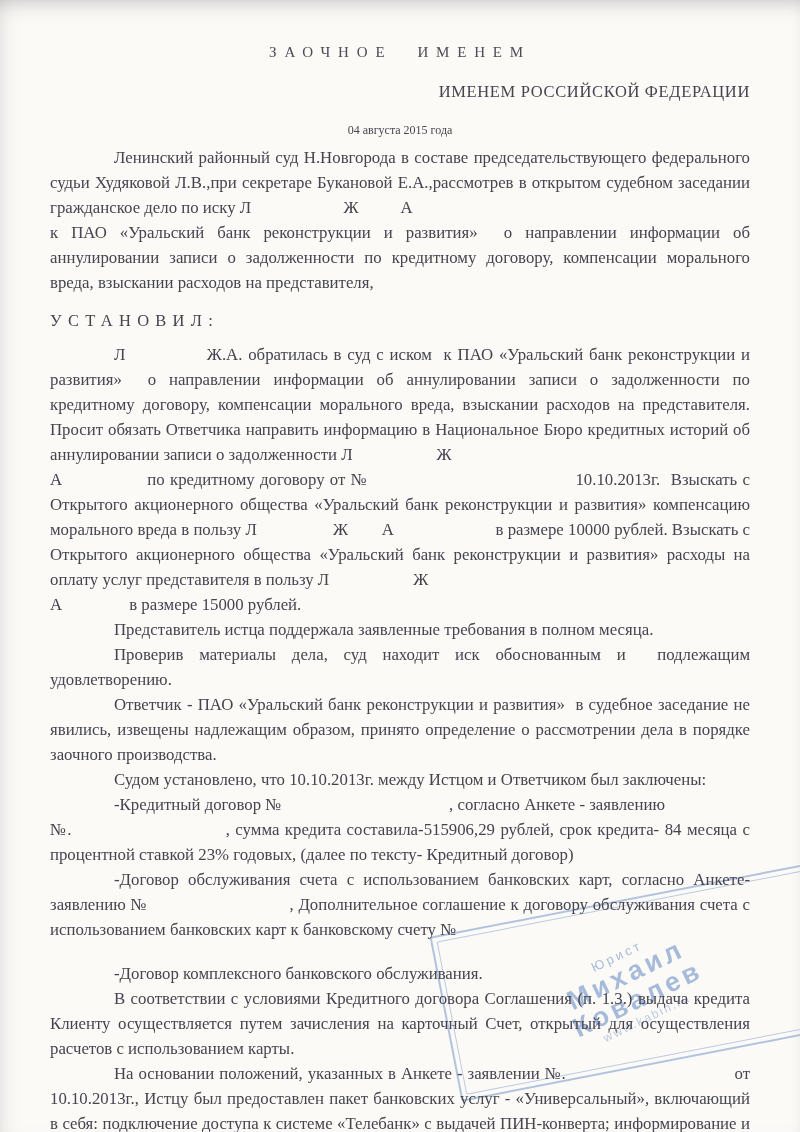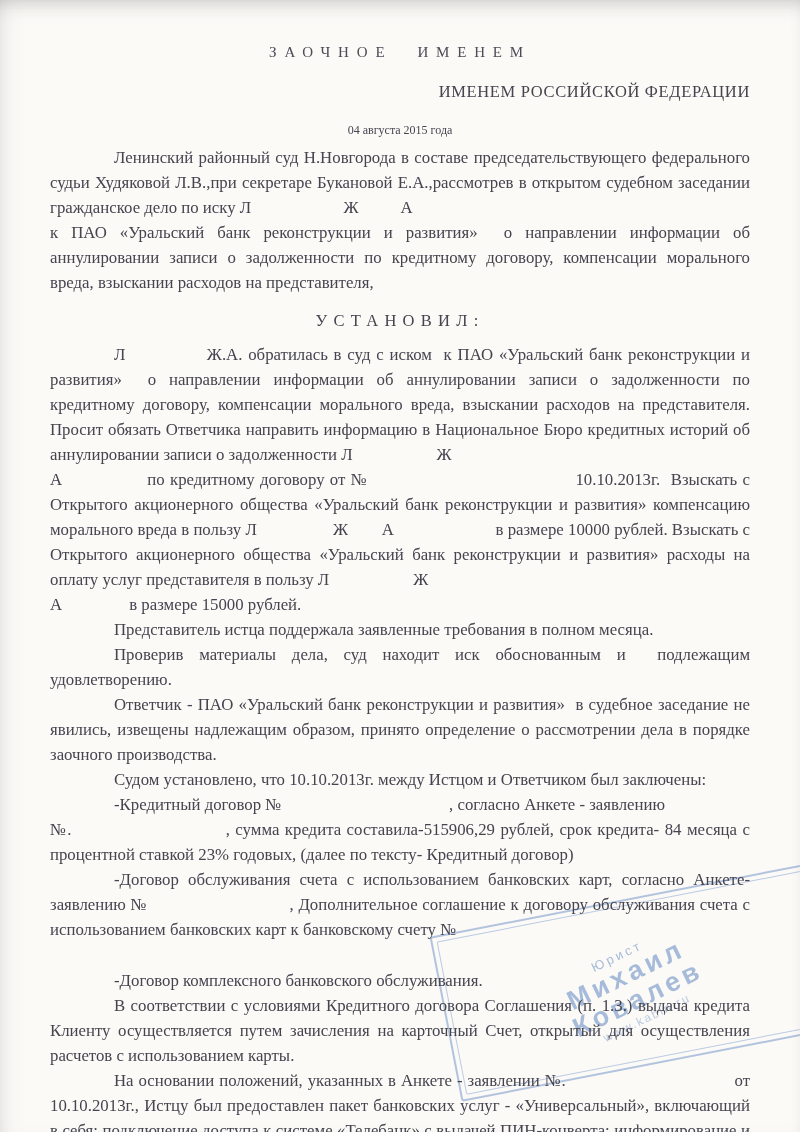--- a/index.html
+++ b/index.html
@@ -47,34 +47,33 @@
     letter-spacing:.04em;
     margin-top:14px;
     color:#46454f;
   }
   .dateline{
     text-align:center;
     font-size:12px;
     margin-top:14px;
   }
   .heading{
-    text-align:center;
     font-size:16.5px;
     letter-spacing:.38em;
     margin:13px 0 9px 0;
     color:#46454f;
   }
   .para{
     margin:0;
     text-align:justify;
   }
   .para.lead{margin-top:2px;}
   .seg{display:block;text-align:justify;}
   .seg.ind{text-indent:64px;}
-  .gap-after{margin-bottom:26px;}
+  .gap-after{margin-bottom:19px;}
 
   
   .stamp{
     position:absolute;
     top:898px;
     right:-34px;
     width:392px;
     height:168px;
     transform:rotate(-11deg);
     border:2px solid rgba(118,150,202,.55);

